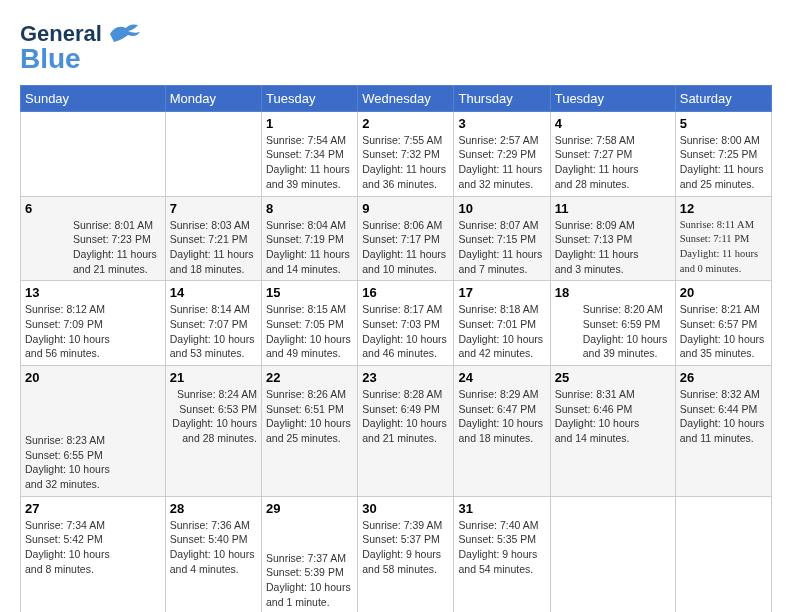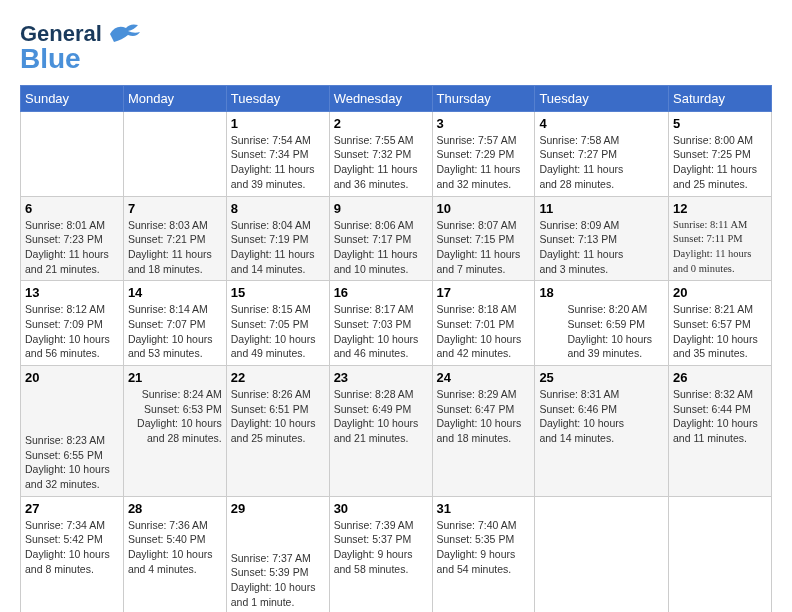--- a/index.html
+++ b/index.html
@@ -118,21 +118,21 @@
         </td>
         <td>
           <span class="day-num">2</span>
           <div class="day-info" style="white-space: pre-line;">Sunrise: 7:55 AM
 Sunset: 7:32 PM
 Daylight: 11 hours
 and 36 minutes.</div>
         </td>
         <td>
           <span class="day-num">3</span>
-          <div class="day-info" style="white-space: pre-line;">Sunrise: 7:57 AM
+          <div class="day-info" style="white-space: pre-line;">Sunrise: 2:57 AM
 Sunset: 7:29 PM
 Daylight: 11 hours
 and 32 minutes.</div>
         </td>
         <td>
           <span class="day-num">4</span>
           <div class="day-info" style="white-space: pre-line;">Sunrise: 7:58 AM
 Sunset: 7:27 PM
 Daylight: 11 hours
 and 28 minutes.</div>
@@ -141,21 +141,21 @@
           <span class="day-num">5</span>
           <div class="day-info" style="white-space: pre-line;">Sunrise: 8:00 AM
 Sunset: 7:25 PM
 Daylight: 11 hours
 and 25 minutes.</div>
         </td>
       </tr>
       <tr>
         <td>
           <span class="day-num">6</span>
-          <div class="day-info" style="white-space: pre-line;">Sunrise: 8:01 AM
+          <div class="day-info" style="white-space: pre-line; margin-left: 48px;">Sunrise: 8:01 AM
 Sunset: 7:23 PM
 Daylight: 11 hours
 and 21 minutes.</div>
         </td>
         <td>
           <span class="day-num">7</span>
           <div class="day-info" style="white-space: pre-line;">Sunrise: 8:03 AM
 Sunset: 7:21 PM
 Daylight: 11 hours
 and 18 minutes.</div>

